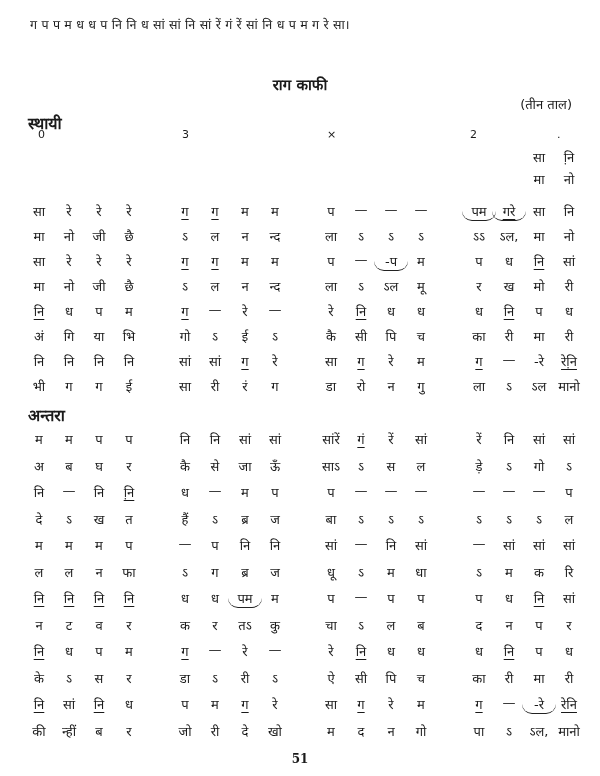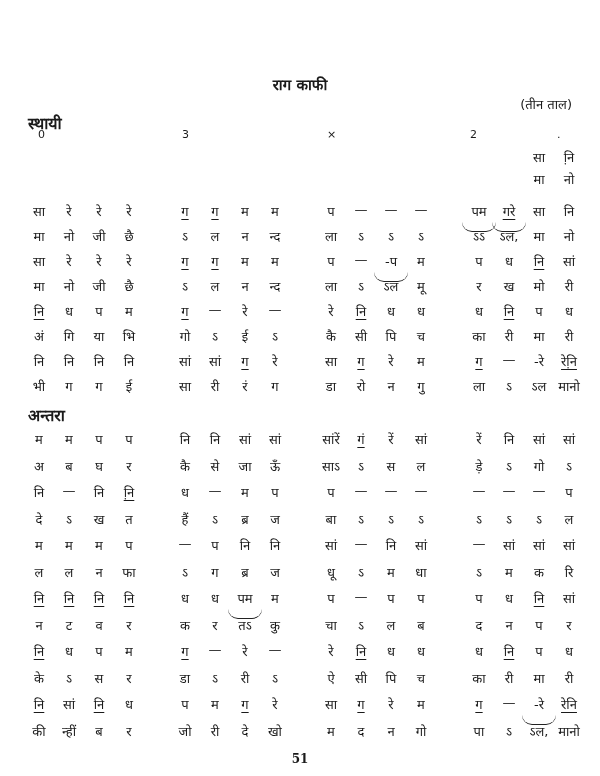--- a/index.html
+++ b/index.html
@@ -25,30 +25,31 @@
   }
   .markers { position: absolute; top: 128px; left: 0; width: 600px; height: 18px; font-size: 11px; }
   .markers span { position: absolute; }
   .row {
     position: absolute; left: 0; width: 600px; height: 22px; font-size: 13px;
   }
   .cell {
     position: absolute; width: 34px; text-align: center; white-space: nowrap;
   }
   .cell.u { text-decoration: underline; text-underline-offset: 3px; }
-  .cell.arc { border-bottom: 1.5px solid #222; border-radius: 0 0 10px 10px; padding-bottom: 11px; }
+  .cell.arc { border-bottom: 1.5px solid #222; border-radius: 0 0 10px 10px; padding-bottom: 0; }
   .page-no {
     position: absolute; left: 0; width: 600px; top: 752px; text-align: center;
     font-size: 12px; font-weight: bold; font-family: "DejaVu Serif", serif;
   }
 </style>
 </head>
 <body>
 
 <div class="intro">
+  <div class="l2">ग प प म ध ध प नि नि ध सां सां नि सां रें गं रें सां नि ध प म ग रे सा।</div>
 </div>
 
 <div class="title">राग काफी</div>
 <div class="taal">(तीन ताल)</div>
 
 <div class="section-label" style="top:112px">स्थायी</div>
 <div class="markers">
   <span style="left:38px">0</span>
   <span style="left:182px">3</span>
   <span style="left:327px">×</span>

